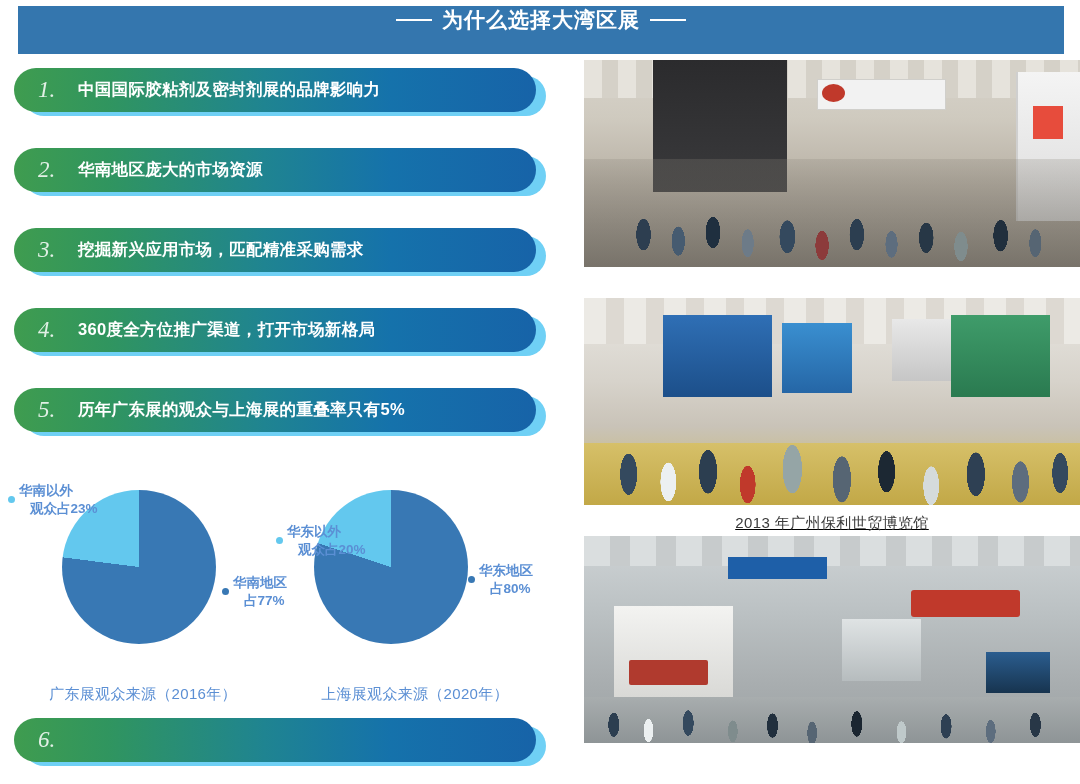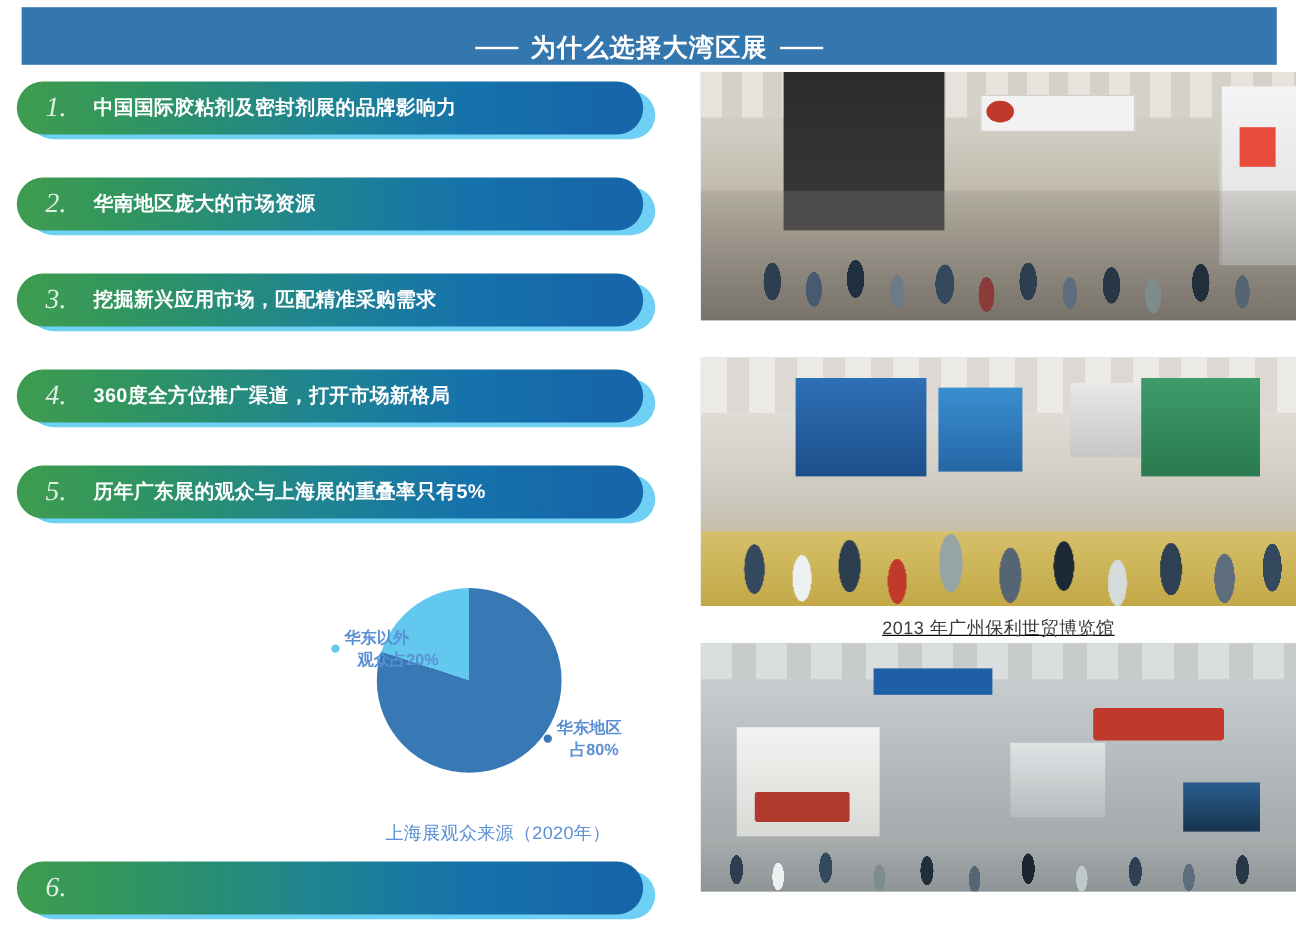--- a/index.html
+++ b/index.html
@@ -21,21 +21,21 @@
 
   
   .header-banner {
     position: absolute;
     left: 18px;
     top: 6px;
     width: 1046px;
     height: 48px;
     background: #3476ae;
     display: flex;
-    align-items: flex-end;
+    align-items: flex-start;
     justify-content: center;
   }
   .header-inner {
     display: flex;
     align-items: center;
     gap: 10px;
   }
   .header-rule {
     display: block;
     width: 36px;
@@ -165,21 +165,21 @@
     border-radius: 50%;
     margin-right: 4px;
     vertical-align: middle;
     position: relative;
     top: -1px;
   }
   .pie-label .lines { display: inline-block; vertical-align: middle; }
   .pie-label.outer-l { left: 8px;  top: 12px; }
   .pie-label.inner-l { left: 222px; top: 104px; }
   .pie-label.outer-r { left: 4px;  top: 12px; margin-top: 41px; }
-  .pie-label.inner-r { left: 181px; top: 92px; margin-top: 36px; }
+  .pie-label.inner-r { left: 196px; top: 92px; }
   .pie-label .lines div:last-child { padding-left: 11px; }
 
   
   .right-col {
     position: absolute;
     left: 584px;
     top: 60px;
     width: 496px;
     height: 724px;
   }
@@ -364,20 +364,33 @@
     <div class="pill-wrap pill-5">
       <div class="pill-shadow"></div>
       <div class="pill">
         <span class="pill-num">5.</span>
         <span class="pill-text">历年广东展的观众与上海展的重叠率只有5%</span>
       </div>
     </div>
 
     <div class="charts-block">
 
+      <div class="pie-unit left">
+        <div class="pie" id="pie-0" style="background: conic-gradient(rgb(56, 120, 180) 0deg, rgb(56, 120, 180) 277.2deg, rgb(99, 200, 238) 277.2deg, rgb(99, 200, 238) 360deg);"></div>
+
+        <div class="pie-label outer-l">
+          <span class="bullet" id="b0-outer" style="background: rgb(99, 200, 238);"></span><span class="lines"><div>华南以外</div><div>观众占23%</div></span>
+        </div>
+
+        <div class="pie-label inner-l">
+          <span class="bullet" id="b0-main" style="background: rgb(56, 120, 180);"></span><span class="lines"><div>华南地区</div><div>占77%</div></span>
+        </div>
+
+        <div class="pie-caption">广东展观众来源（2016年）</div>
+      </div>
 
       <div class="pie-unit right">
         <div class="pie" id="pie-1" style="background: conic-gradient(rgb(56, 120, 180) 0deg, rgb(56, 120, 180) 288deg, rgb(99, 200, 238) 288deg, rgb(99, 200, 238) 360deg);"></div>
 
         <div class="pie-label outer-r">
           <span class="bullet" id="b1-outer" style="background: rgb(99, 200, 238);"></span><span class="lines"><div>华东以外</div><div>观众占20%</div></span>
         </div>
 
         <div class="pie-label inner-r">
           <span class="bullet" id="b1-main" style="background: rgb(56, 120, 180);"></span><span class="lines"><div>华东地区</div><div>占80%</div></span>

